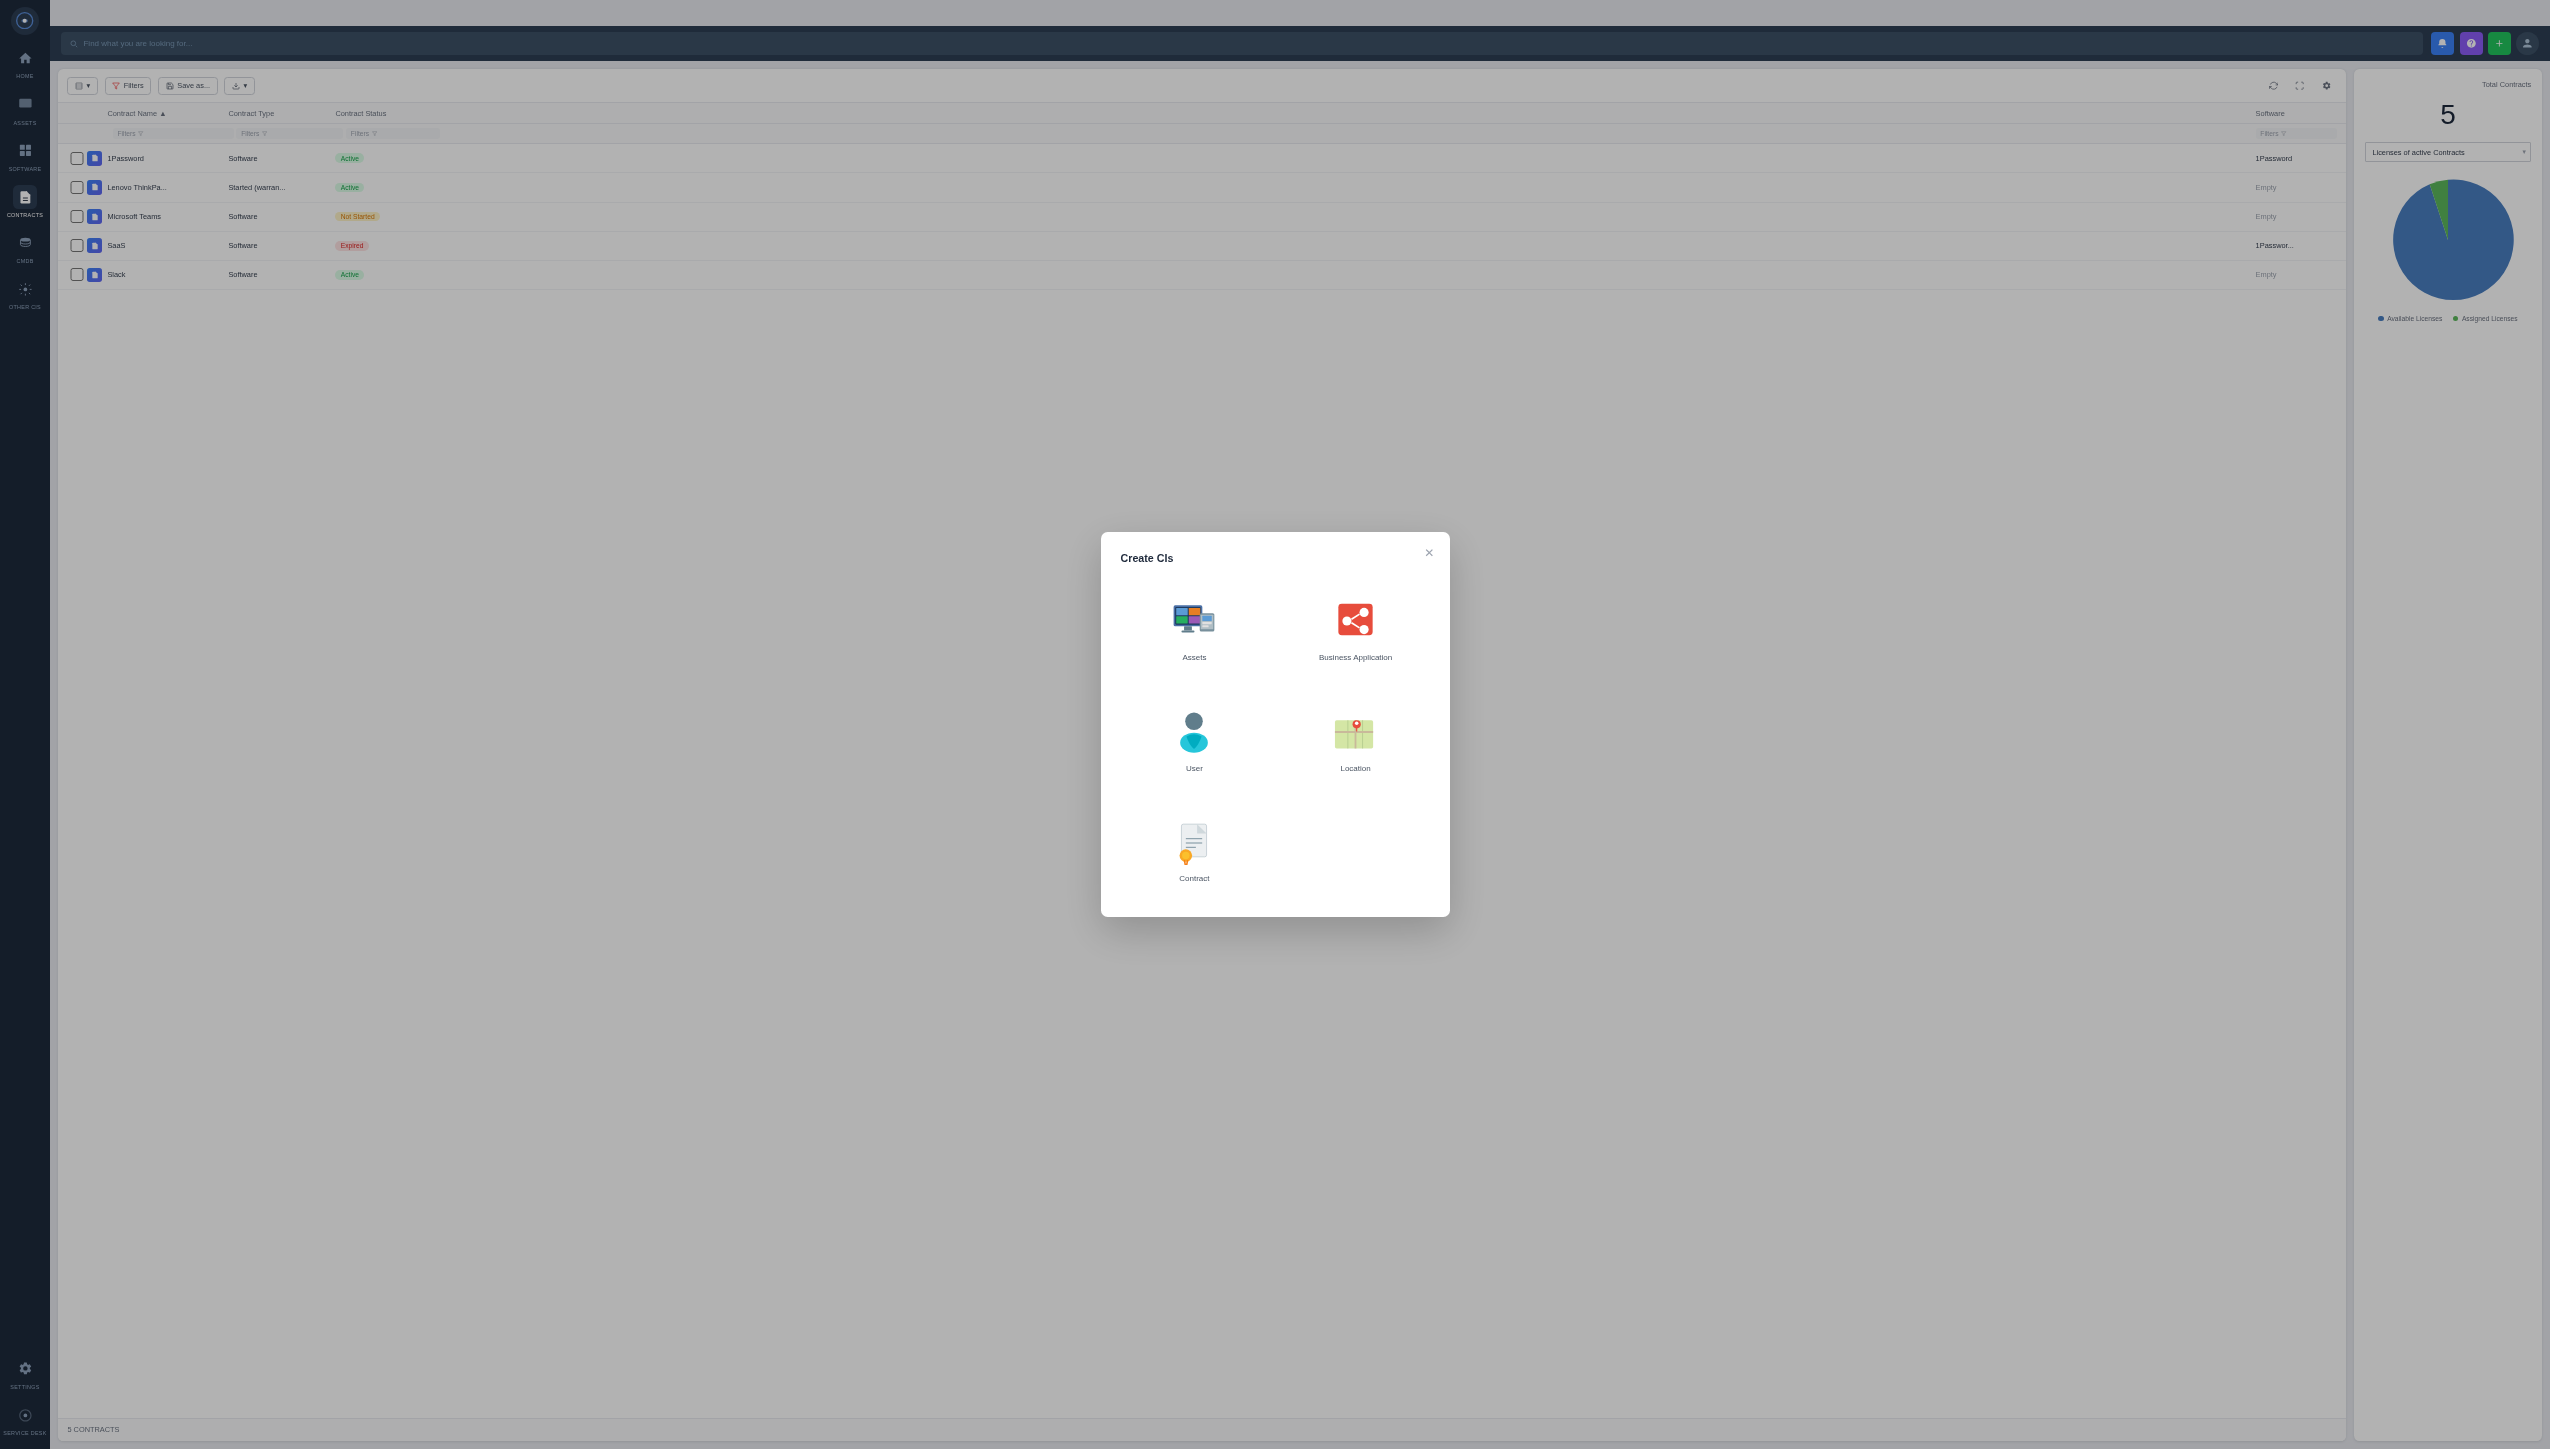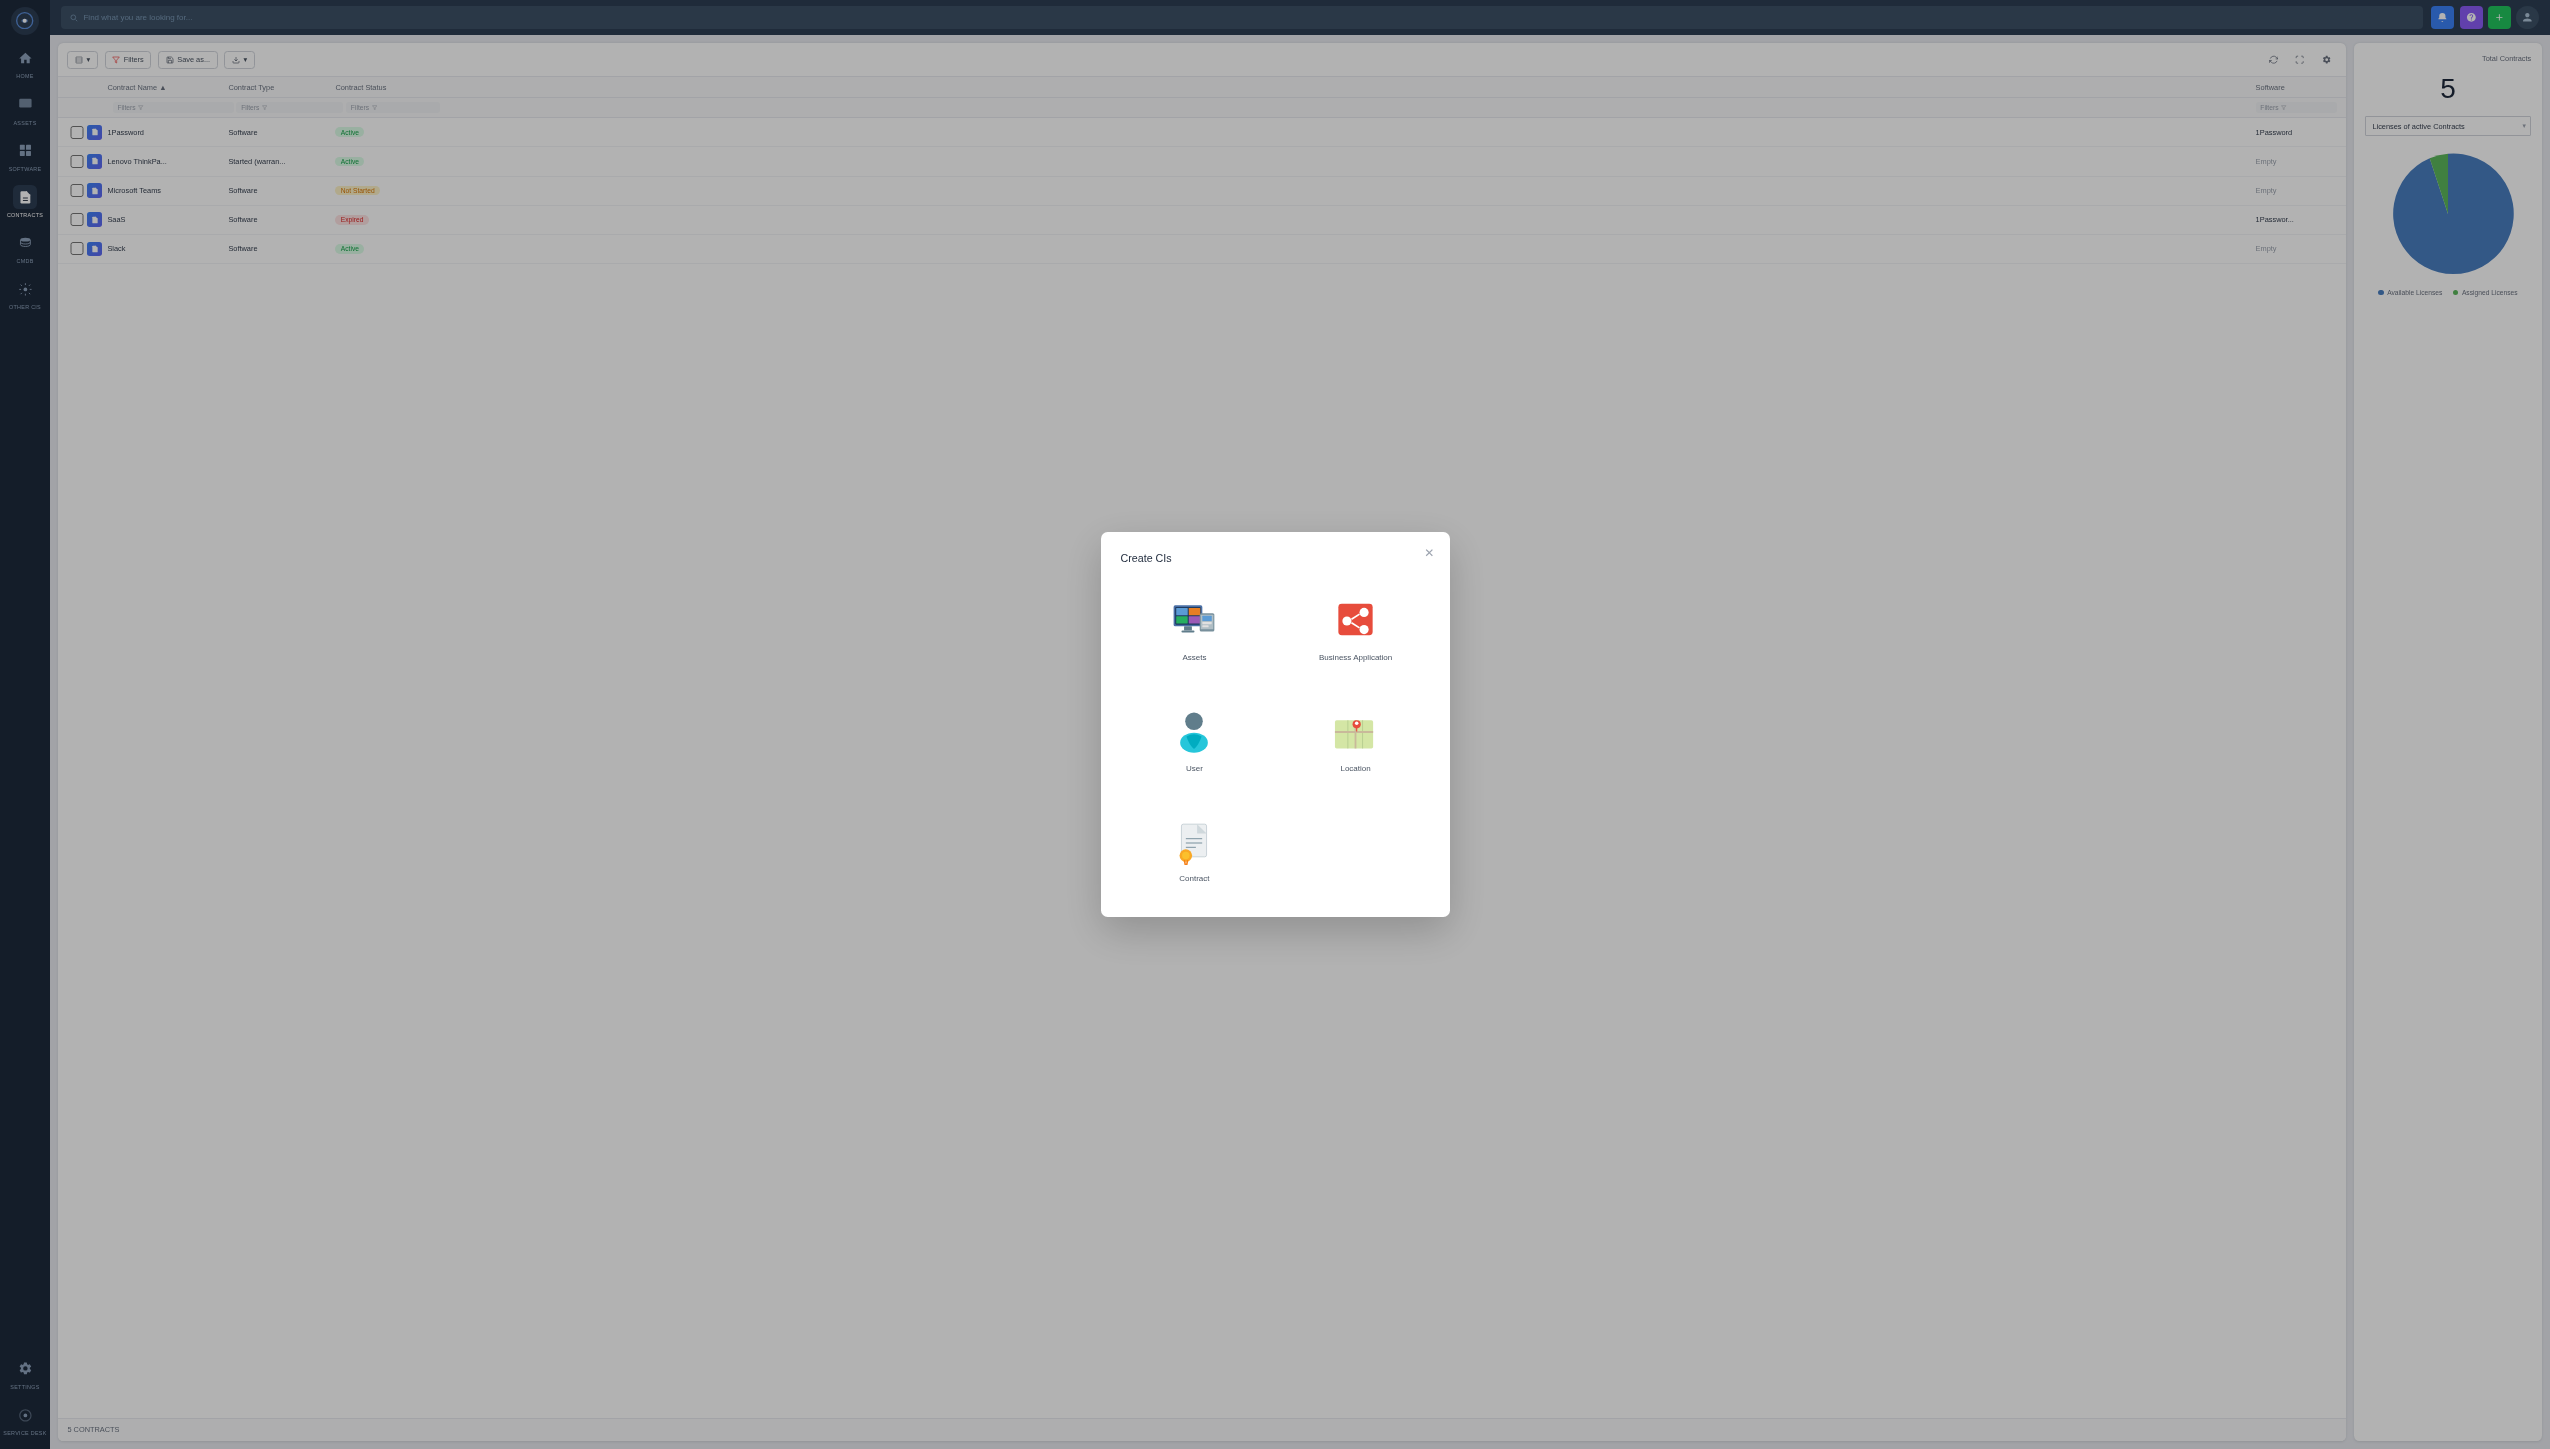--- a/index.html
+++ b/index.html
@@ -51,20 +51,21 @@
 
     
     .topbar {
       background: #2d3e54;
       height: 35px;
       display: flex;
       align-items: center;
       padding: 0 10.7px;
       gap: 8px;
       flex-shrink: 0;
+      margin-top: 26px;
     }
     .search-box {
       flex: 1;
       background: #3d5166;
       border-radius: 4px;
       display: flex;
       align-items: center;
       padding: 0 8px;
       height: 23px;
       gap: 5.4px;
@@ -259,21 +260,21 @@
       background: #fff;
       border-radius: 6.7px;
       width: 349px;
       max-width: 95vw;
       padding: 20px;
       position: relative;
       box-shadow: 0 13.4px 40px rgba(0,0,0,0.2);
     }
     .modal-title {
       font-size: 10.7px;
-      font-weight: 400;
+      font-weight: 700;
       color: #1e293b;
       margin-bottom: 20px;
     }
     .modal-close {
       position: absolute;
       top: 10.7px; right: 10.7px;
       width: 19px; height: 19px;
       display: flex; align-items: center; justify-content: center;
       cursor: pointer;
       color: #9ca3af;

